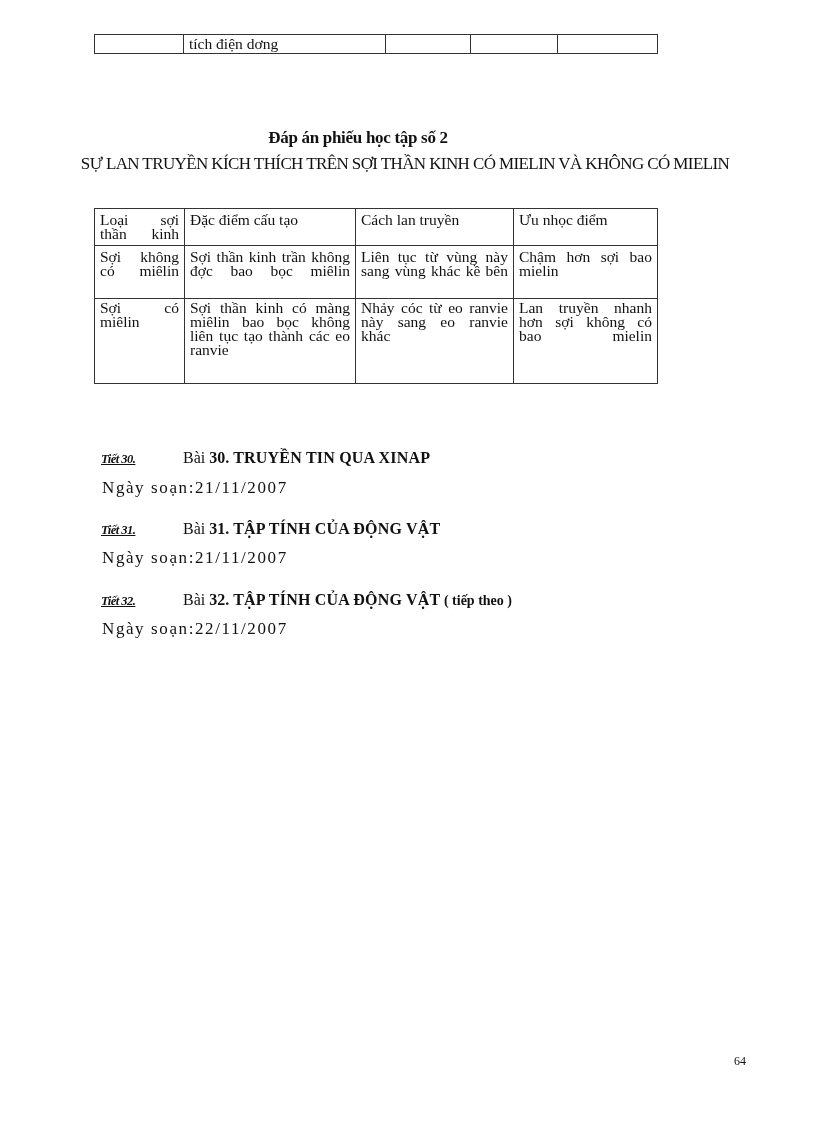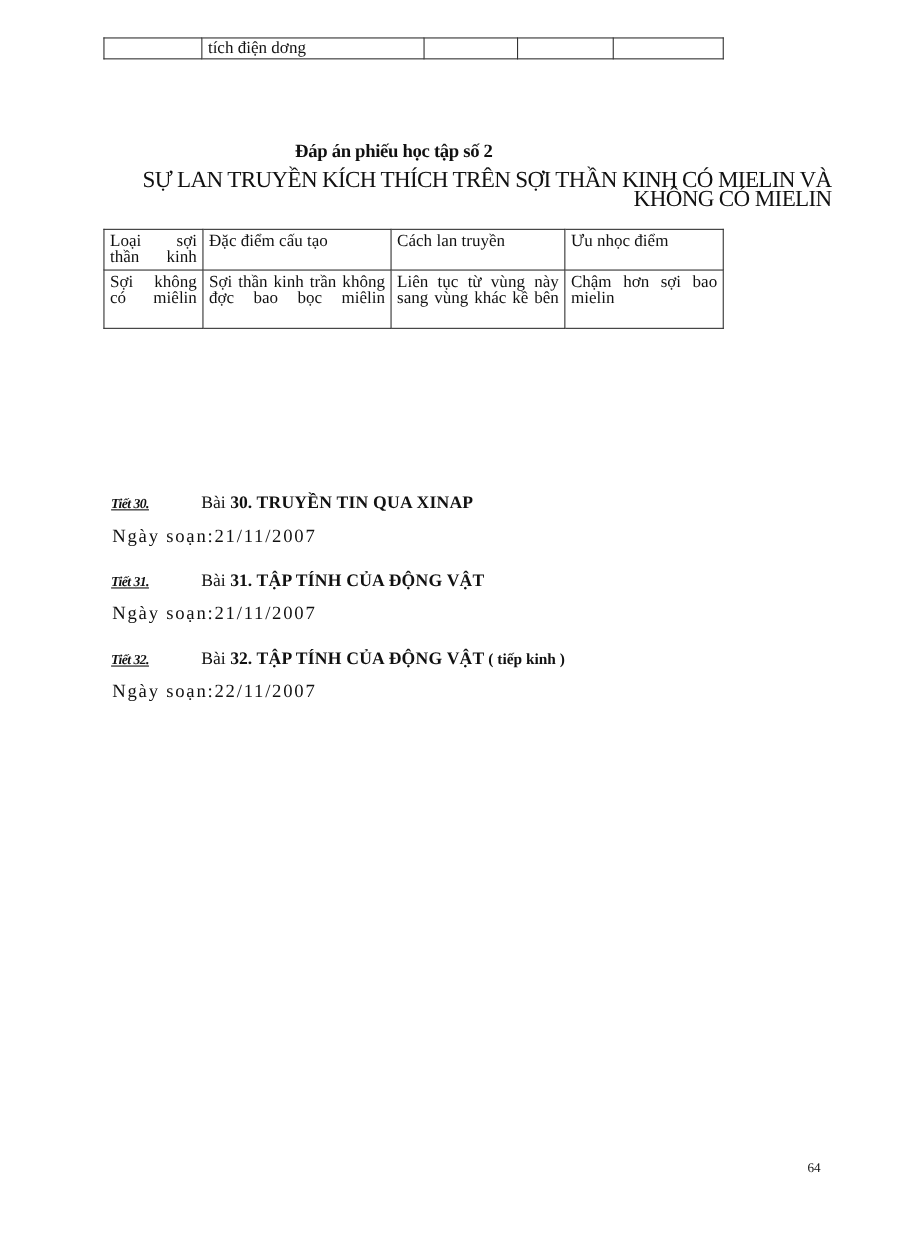--- a/index.html
+++ b/index.html
@@ -25,22 +25,22 @@
     #t2 { left: 94px; top: 208px; width: 563px; }
     #t2 tr.h td { height: 32px; padding-top: 4px; }
     #t2 tr.a td { height: 48px; padding-top: 4px; }
     #t2 tr.b td { height: 82px; padding-top: 2px; }
 
     .heading1 {
       position: absolute; left: 0; width: 716px; top: 128px; text-align: center;
       font-weight: bold; font-size: 17px; letter-spacing: -0.3px;
     }
     .heading2 {
-      position: absolute; left: 106px; width: 650px; top: 155px; text-align: right;
-      font-size: 21px; line-height: 17px; letter-spacing: -0.6px;
+      position: absolute; left: 80px; width: 650px; top: 155px; text-align: center;
+      font-size: 17px; line-height: 17px; letter-spacing: -0.6px;
     }
 
     .lesson { position: absolute; left: 101px; font-size: 16px; white-space: nowrap; }
     .lesson .tiet {
       font-weight: bold; font-style: italic; text-decoration: underline;
       font-size: 12.5px; display: inline-block; width: 82px; letter-spacing: -0.5px;
     }
     .lesson .bai { font-size: 16px; }
     .lesson .bai-num { font-weight: bold; }
     .lesson .title { font-weight: bold; font-size: 16px; margin-left: 4px; letter-spacing: 0.2px; }
@@ -89,31 +89,37 @@
     <td class="nolast">Đặc điểm cấu tạo</td>
     <td class="nolast">Cách lan truyền</td>
     <td class="nolast">Ưu nhọc   điểm</td>
   </tr>
   <tr class="a">
     <td>Sợi không có miêlin</td>
     <td>Sợi thần kinh trần không đợc  bao bọc miêlin</td>
     <td>Liên tục từ vùng này sang vùng khác kề bên</td>
     <td>Chậm hơn sợi bao mielin</td>
   </tr>
+  <tr class="b">
+    <td>Sợi có miêlin</td>
+    <td>Sợi thần kinh có màng miêlin bao bọc không liên tục tạo thành các eo ranvie</td>
+    <td>Nhảy cóc từ eo ranvie này sang eo ranvie khác</td>
+    <td>Lan truyền nhanh hơn sợi không có bao mielin</td>
+  </tr>
 </tbody>
   </table>
 
 <div class="lesson" style="top:449px;">
   <span class="tiet">Tiết 30.</span><span class="bai">Bài </span><span class="bai bai-num">30.</span><span class="title">TRUYỀN TIN QUA XINAP</span>
 </div>
 <div class="date" style="top:478px;">Ngày soạn:21/11/2007</div>
 
 <div class="lesson" style="top:520px;">
   <span class="tiet">Tiết 31.</span><span class="bai">Bài </span><span class="bai bai-num">31.</span><span class="title">TẬP TÍNH CỦA ĐỘNG VẬT</span>
 </div>
 <div class="date" style="top:548px;">Ngày soạn:21/11/2007</div>
 
 <div class="lesson" style="top:591px;">
-  <span class="tiet">Tiết 32.</span><span class="bai">Bài </span><span class="bai bai-num">32.</span><span class="title">TẬP TÍNH CỦA ĐỘNG VẬT</span><span class="extra"> ( tiếp kinh )</span>
+  <span class="tiet">Tiết 32.</span><span class="bai">Bài </span><span class="bai bai-num">32.</span><span class="title">TẬP TÍNH CỦA ĐỘNG VẬT</span><span class="extra"> ( tiếp theo )</span>
 </div>
 <div class="date" style="top:619px;">Ngày soạn:22/11/2007</div>
 
 <div class="page-num">64</div>
 
 </body></html>

